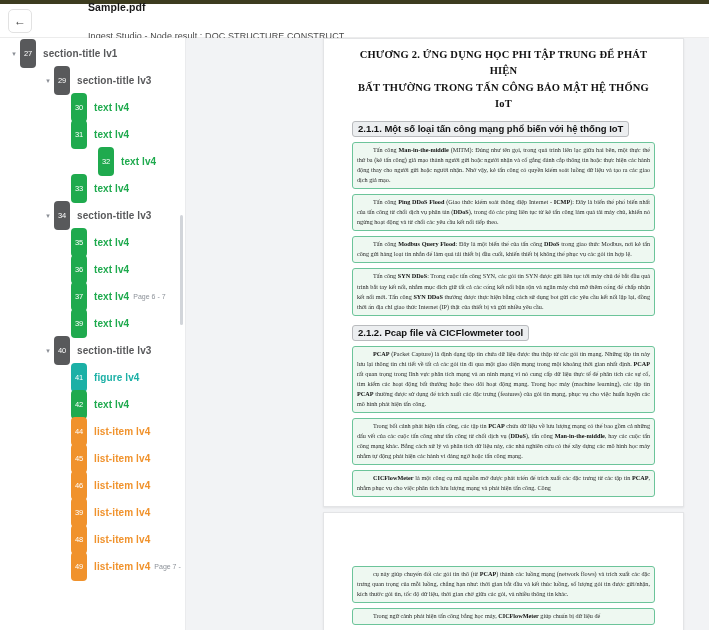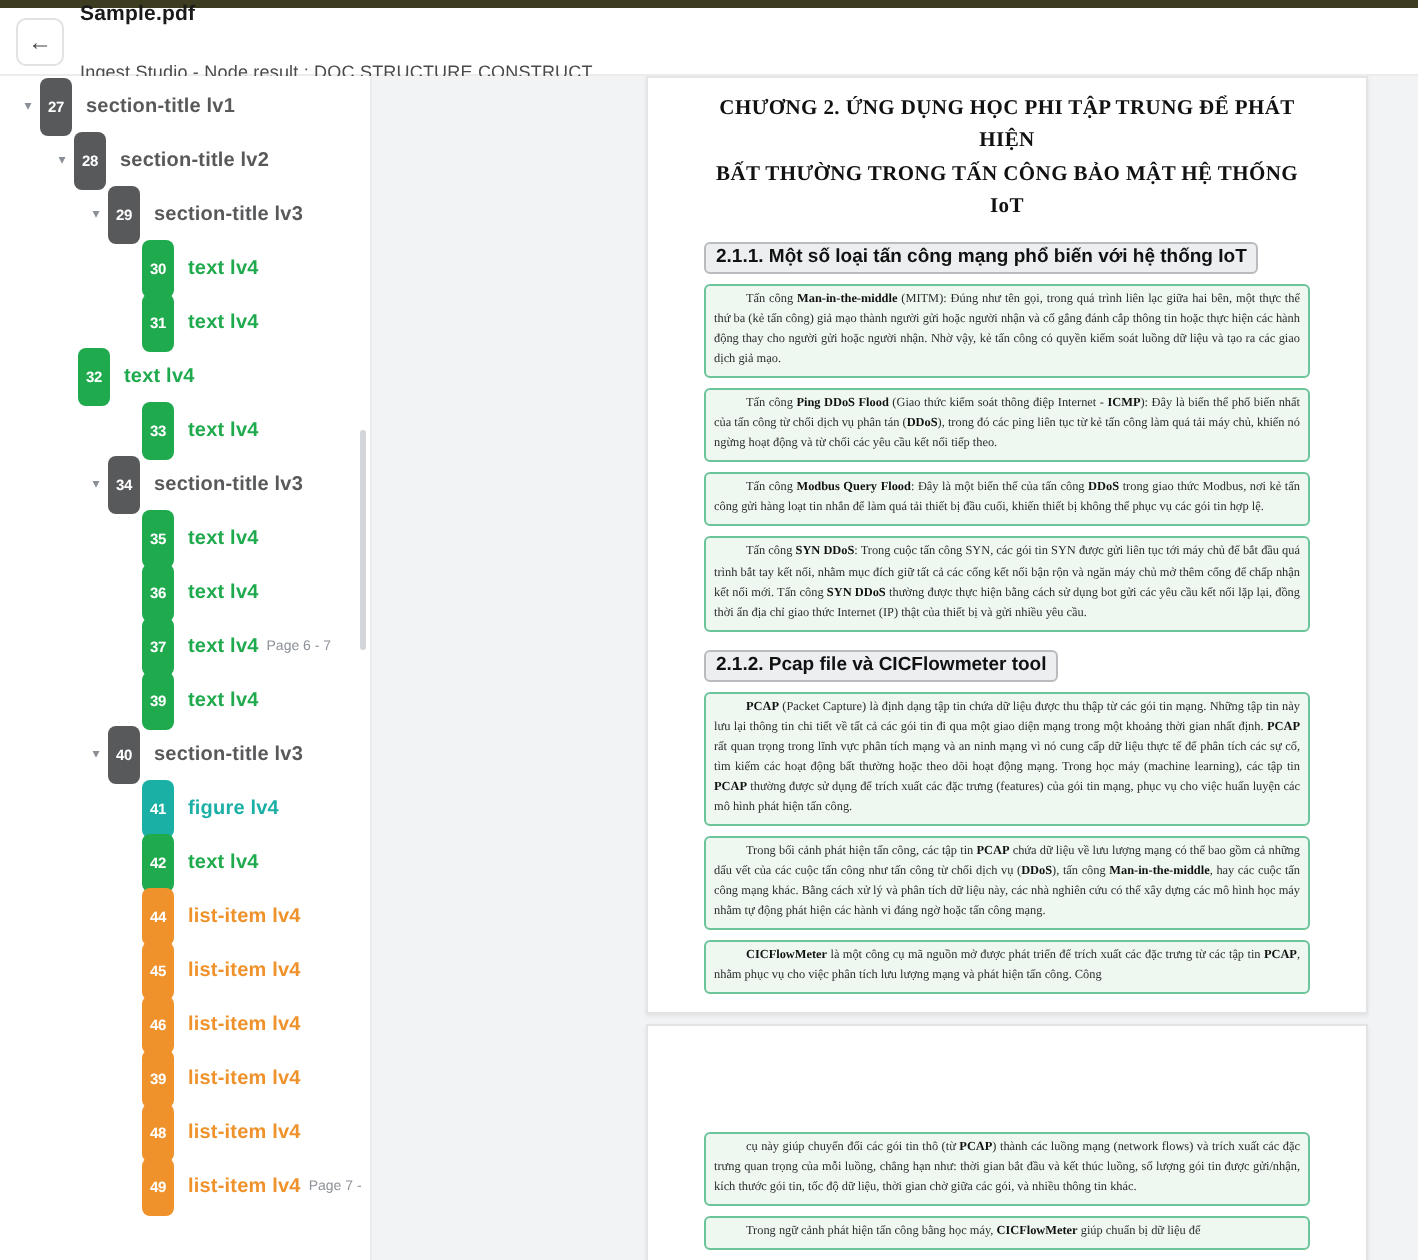--- a/index.html
+++ b/index.html
@@ -18,21 +18,21 @@
   .header {
     position:absolute; left:0; top:4px; width:709px; height:34px;
     background:#ffffff; border-bottom:1px solid #ececec;
     display:flex; align-items:center; padding-left:8px; gap:8px;
   }
   .back-btn {
     width:24px; height:24px; border:1px solid #e2e2e2; border-radius:5px;
     background:#fff; display:flex; align-items:center; justify-content:center;
     color:#444; font-size:12px; line-height:1; cursor:pointer; flex:0 0 auto;
   }
-  .header-texts { display:flex; flex-direction:column; justify-content:flex-end; gap:18px; }
+  .header-texts { display:flex; flex-direction:column; justify-content:flex-end; gap:18px;margin-left:48px; }
   .doc-title { font-size:10.5px; font-weight:bold; color:#1a1a1a; letter-spacing:0.1px; }
   .doc-sub { font-size:9px; color:#4a4a4a; letter-spacing:0.1px; }
 
   
   .sidebar {
     position:absolute; left:0; top:38px; width:185px; height:592px;
     background:#ffffff; overflow:hidden;
   }
   .search-wrap { padding:9px 10px 6px 10px; }
   .search-box {
@@ -52,21 +52,21 @@
     white-space:nowrap; cursor:pointer;
   }
   .caret {
     width:12px; flex:0 0 12px; text-align:center;
     font-size:7px; color:#8b8f96; line-height:1; user-select:none;
   }
   .caret.hidden { visibility:hidden; }
   .badge {
     width:16px; height:29px; border-radius:4px; flex:0 0 16px;
     display:flex; align-items:center; justify-content:center;
-    color:#fff; font-size:7.5px; font-weight:bold; letter-spacing:-0.2px;
+    color:#fff; font-size:7.5px; font-weight:normal; letter-spacing:-0.2px;
   }
   .node-label { font-size:10px; font-weight:bold; margin-left:7px; letter-spacing:0.1px; }
   .page-tag { font-size:7px; color:#8d9299; margin-left:4px; letter-spacing:0; }
 
   
   .sb-thumb {
     position:absolute; left:180px; top:215px; width:3px; height:110px;
     background:#d2d5da; border-radius:2px;
   }
 
@@ -124,41 +124,36 @@
     </div>
   </div>
 
   <div class="sidebar">
     <div class="tree" id="tree">
         <div class="tree-row" style="padding-left: 8px;">
           <span class="caret">▾</span>
           <span class="badge" style="background: rgb(88, 89, 91);">27</span>
           <span class="node-label" style="color: rgb(88, 89, 91);">section-title lv1</span>
         </div>
-        <div class="tree-row" style="padding-left: 25px;">
-          <span class="caret">▾</span>
-          <span class="badge" style="background: rgb(88, 89, 91);">28</span>
-          <span class="node-label" style="color: rgb(88, 89, 91);">section-title lv2</span>
-        </div>
         <div class="tree-row" style="padding-left: 42px;">
           <span class="caret">▾</span>
           <span class="badge" style="background: rgb(88, 89, 91);">29</span>
           <span class="node-label" style="color: rgb(88, 89, 91);">section-title lv3</span>
         </div>
         <div class="tree-row" style="padding-left: 59px;">
           <span class="caret hidden"></span>
           <span class="badge" style="background: rgb(31, 170, 78);">30</span>
           <span class="node-label" style="color: rgb(31, 170, 78);">text lv4</span>
         </div>
         <div class="tree-row" style="padding-left: 59px;">
           <span class="caret hidden"></span>
           <span class="badge" style="background: rgb(31, 170, 78);">31</span>
           <span class="node-label" style="color: rgb(31, 170, 78);">text lv4</span>
         </div>
-        <div class="tree-row" style="padding-left: 27px;">
+        <div class="tree-row" style="padding-left: 86px;">
           <span class="caret hidden"></span>
           <span class="badge" style="background: rgb(31, 170, 78);">32</span>
           <span class="node-label" style="color: rgb(31, 170, 78);">text lv4</span>
         </div>
         <div class="tree-row" style="padding-left: 59px;">
           <span class="caret hidden"></span>
           <span class="badge" style="background: rgb(31, 170, 78);">33</span>
           <span class="node-label" style="color: rgb(31, 170, 78);">text lv4</span>
         </div>
         <div class="tree-row" style="padding-left: 42px;">

